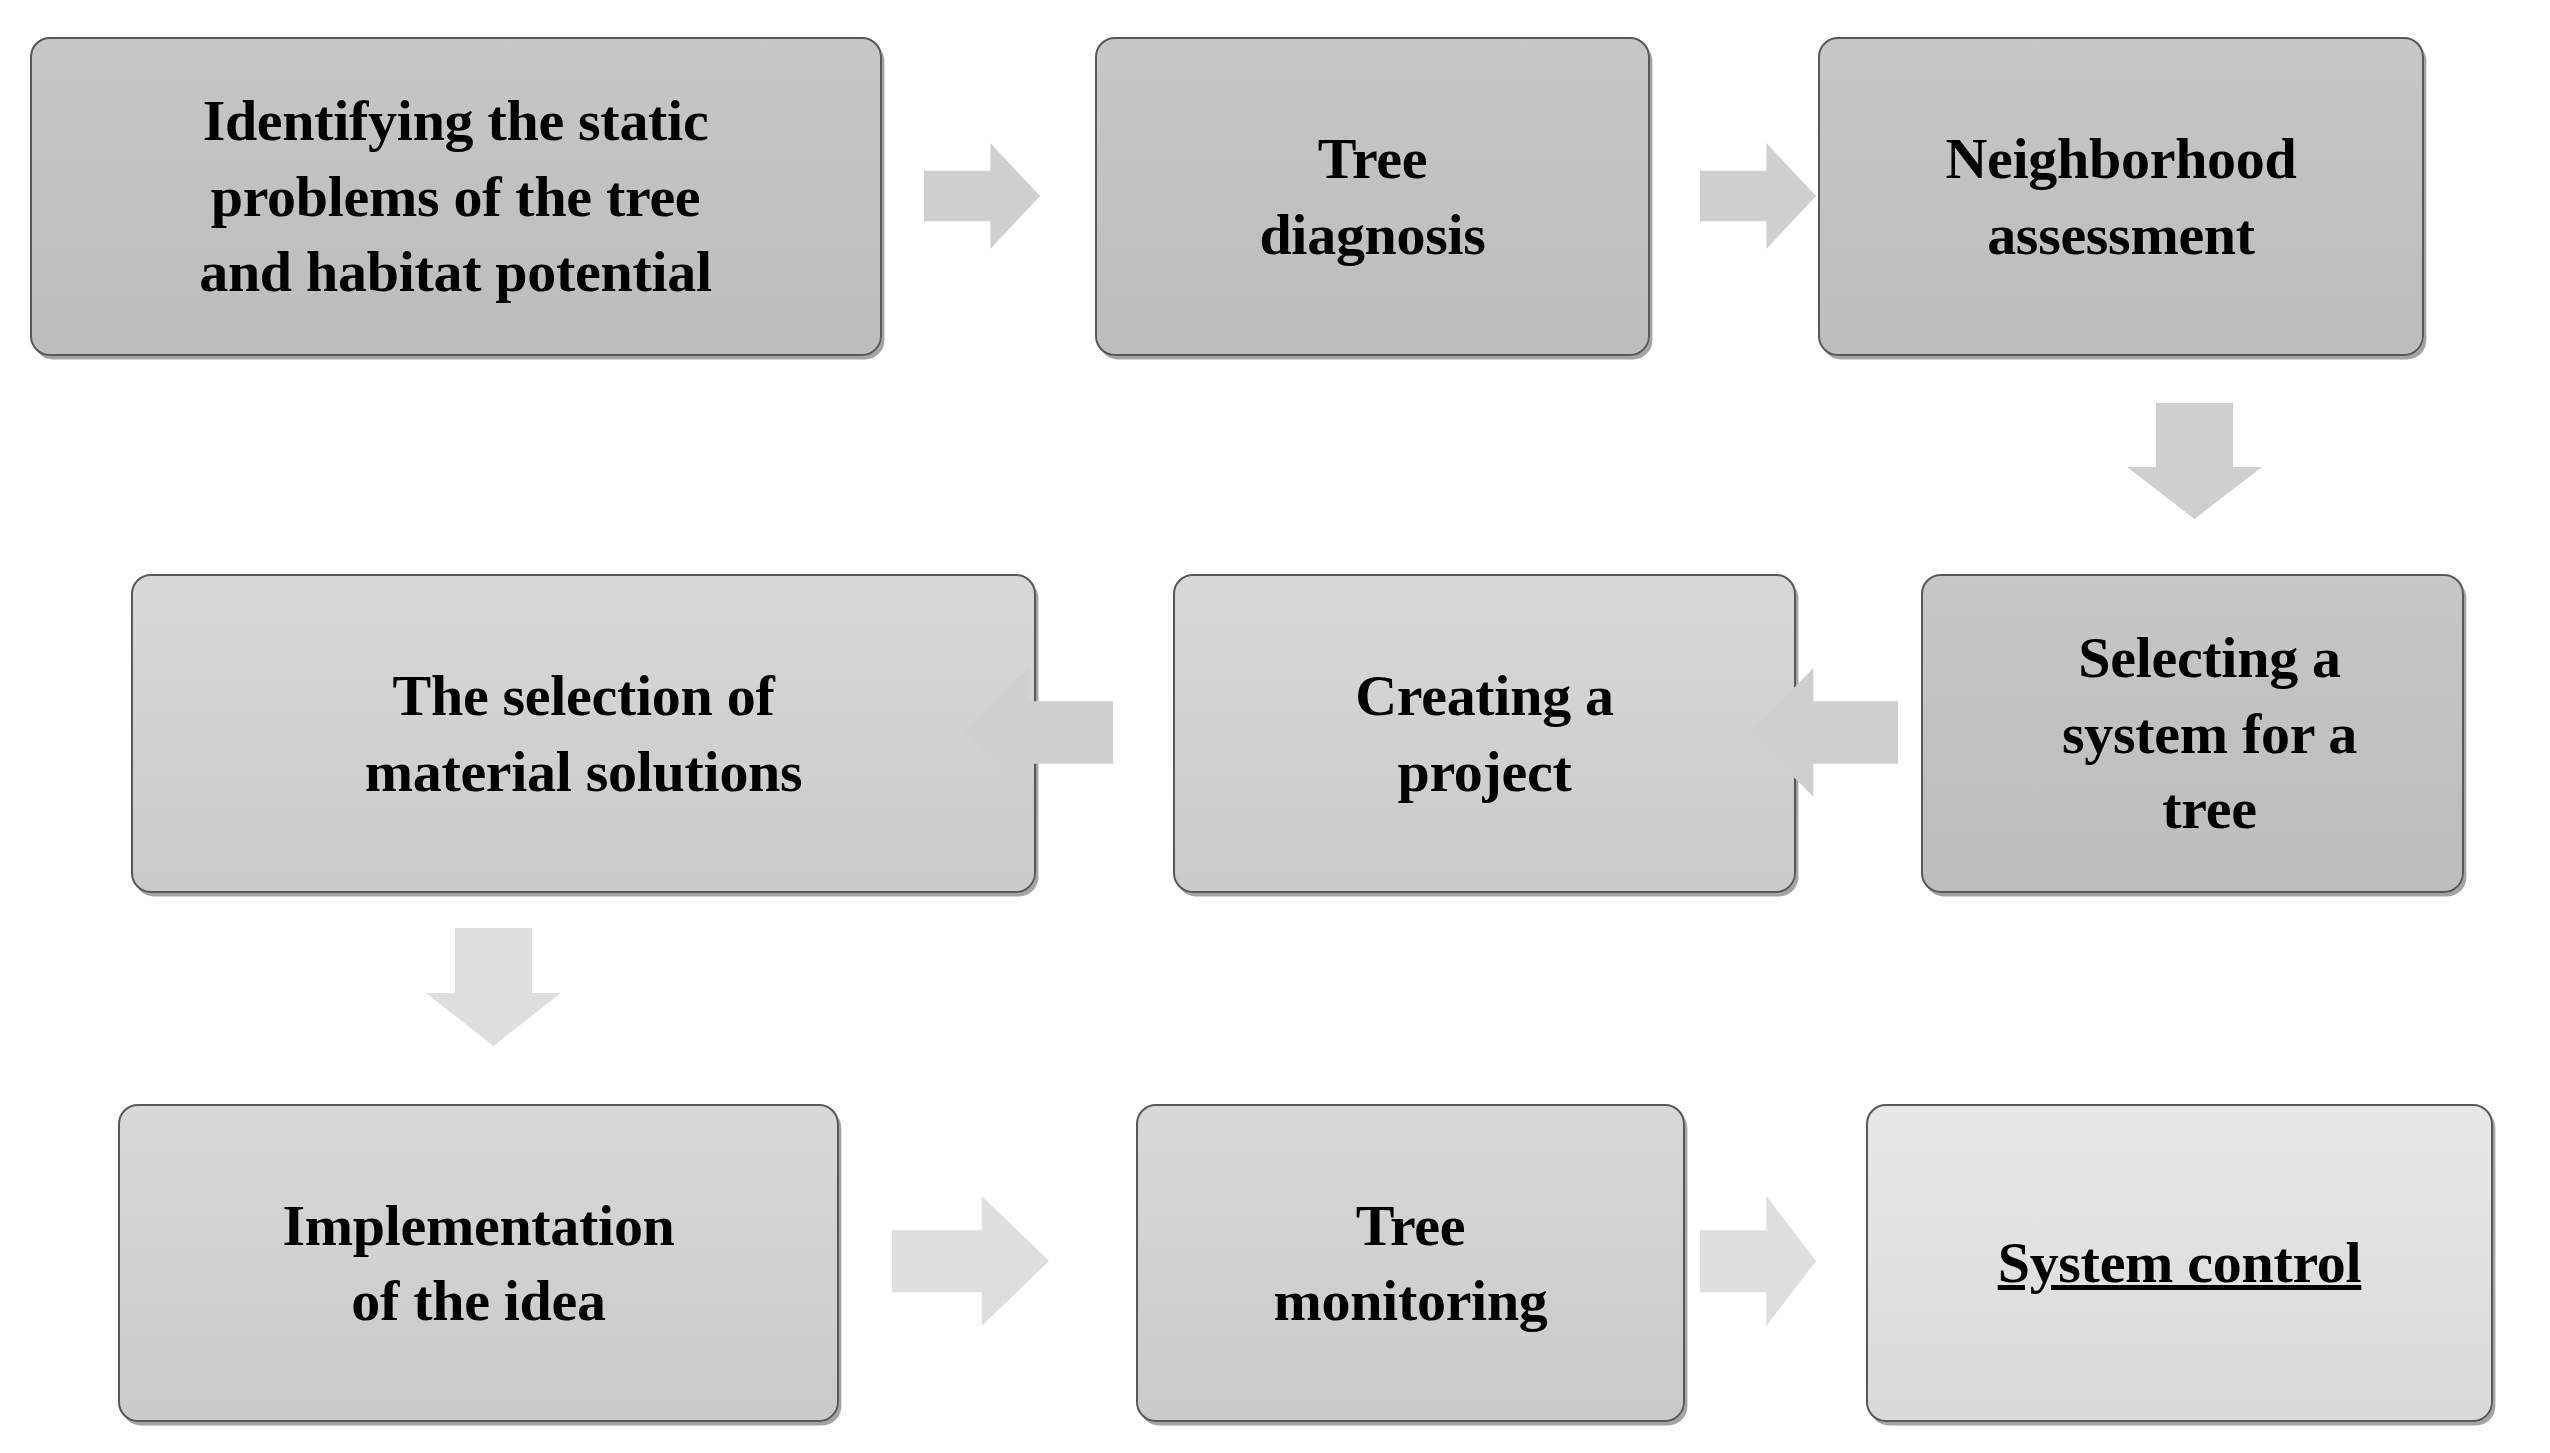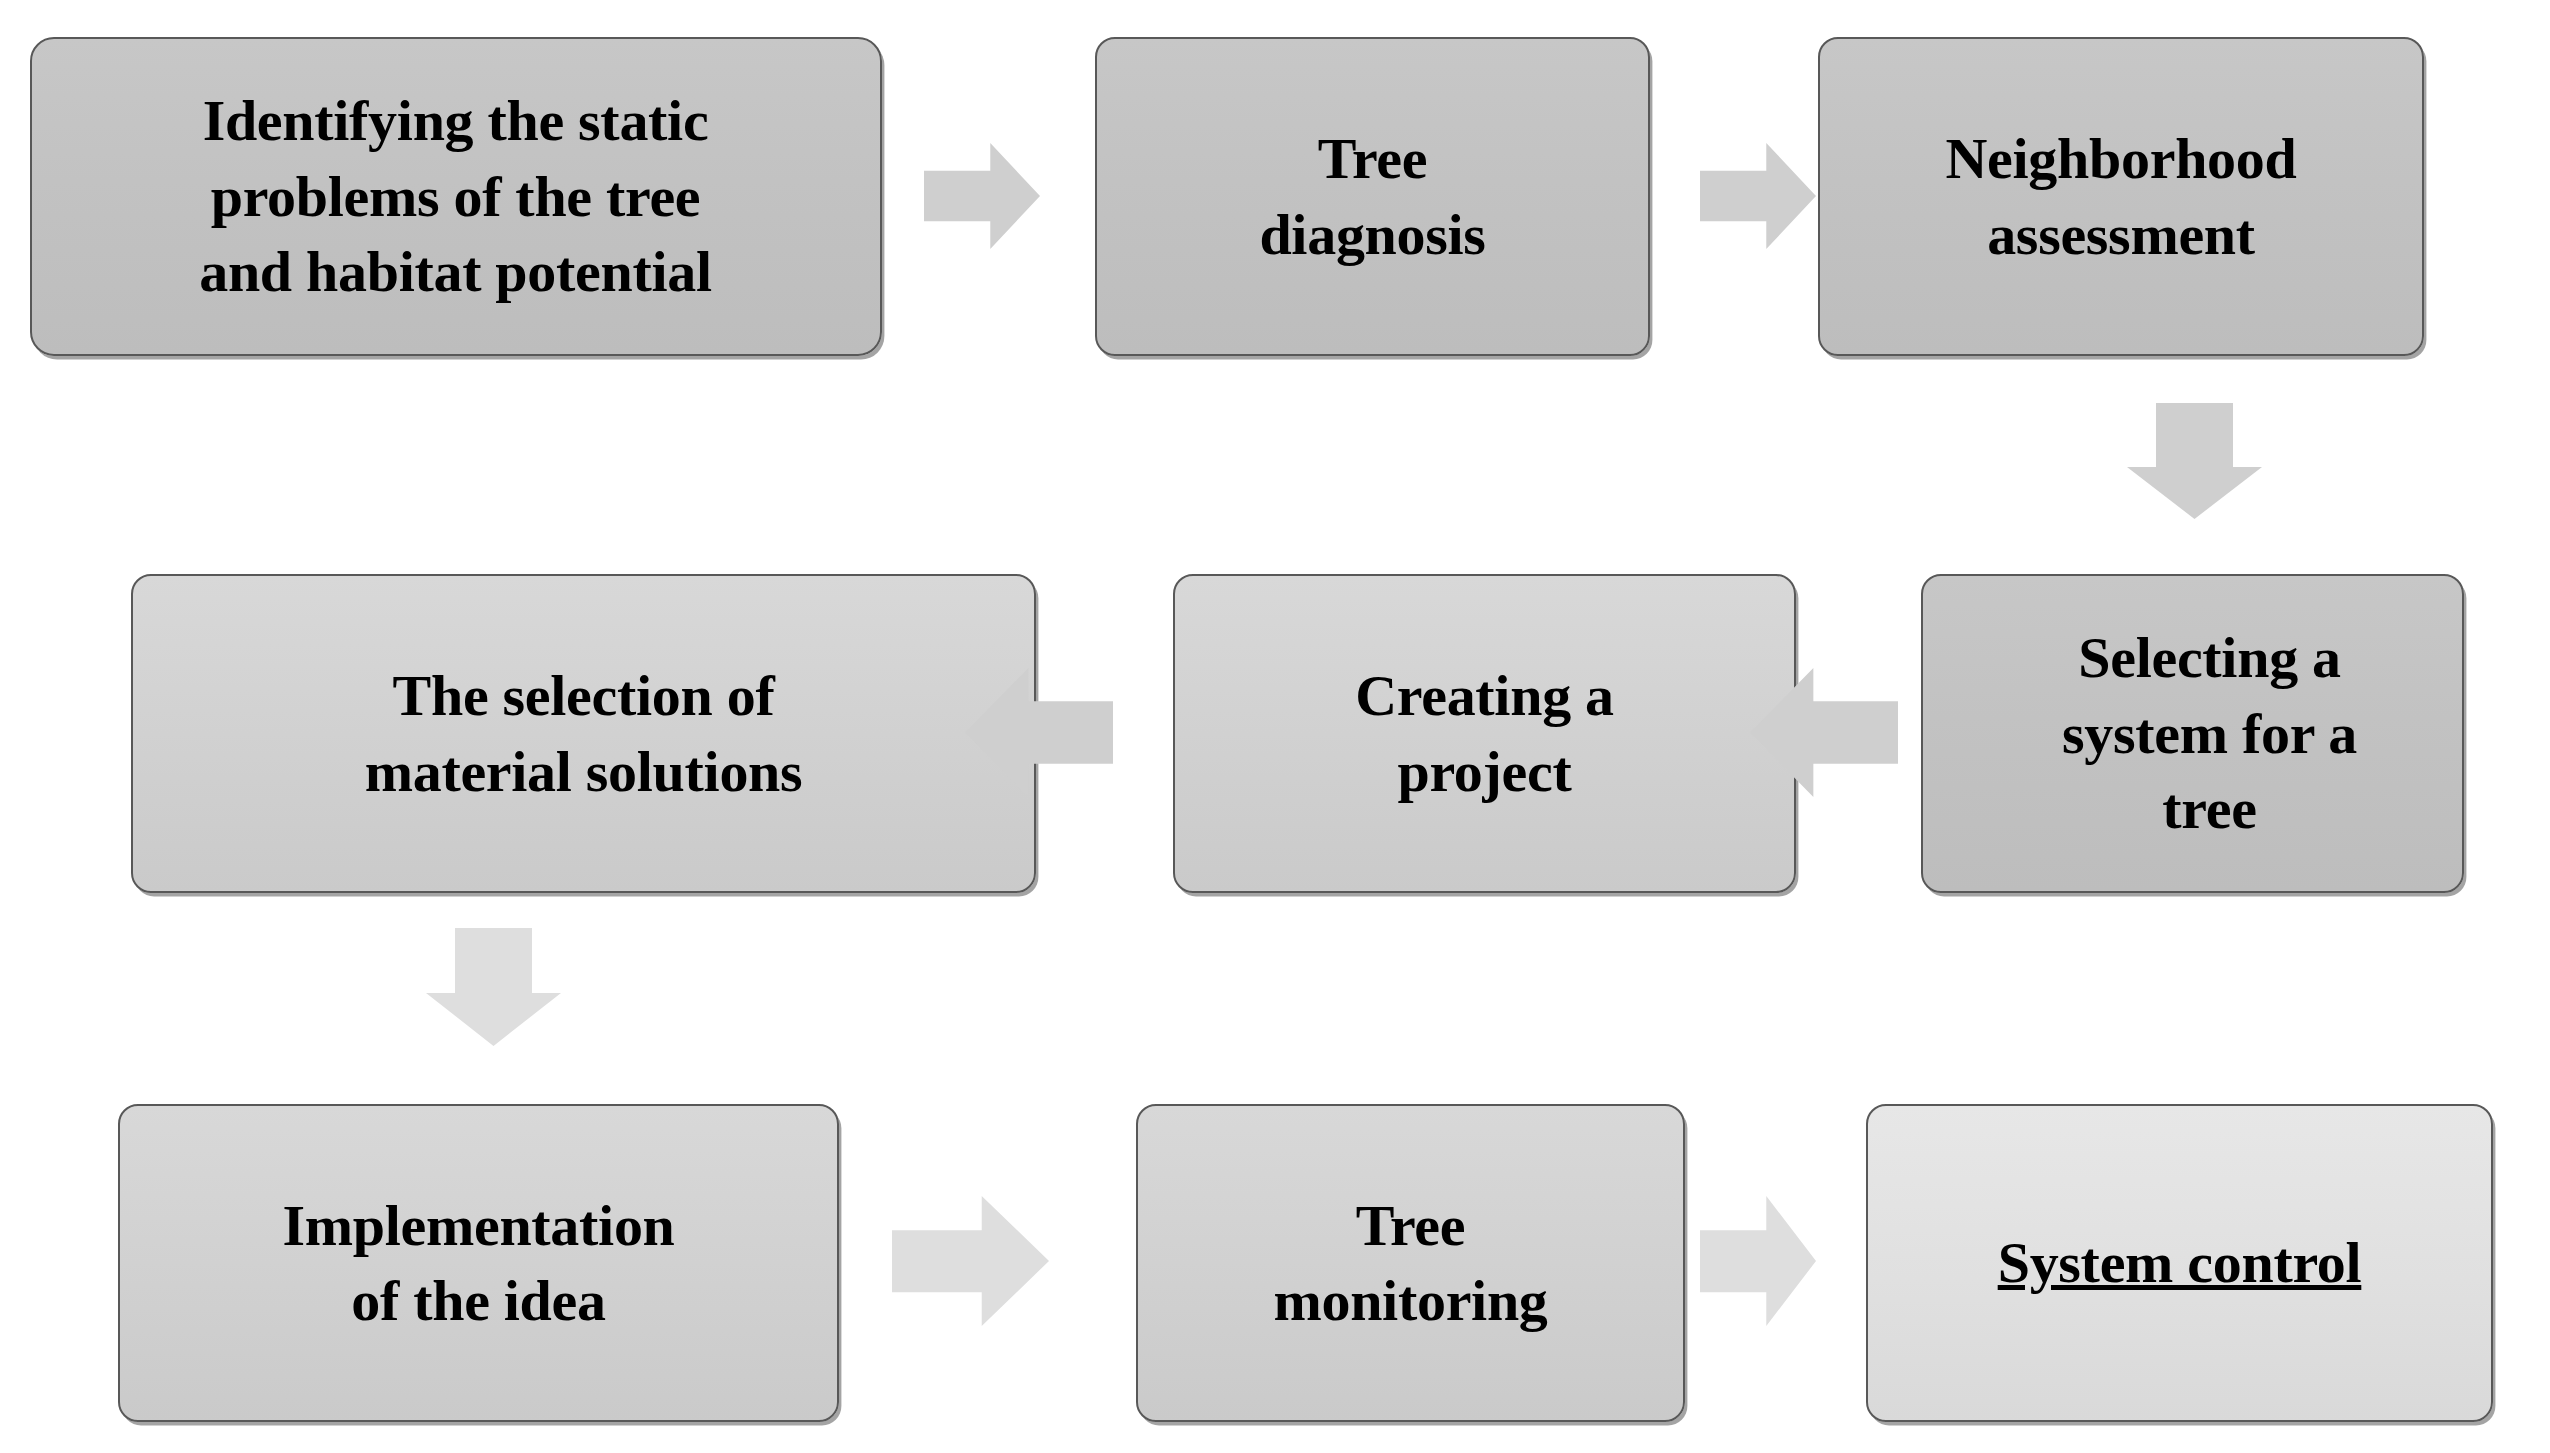--- a/index.html
+++ b/index.html
@@ -56,21 +56,21 @@
   .arrow svg { display: block; width: 100%; height: 100%; }
 
   
   .fs-big   { font-size: 58px; }
 </style>
 </head>
 <body>
 
 <div id="canvas">
 
-  <div class="node tone-dark fs-big" style="left:29.5px; top:37px; width:852px; height:319px;border-radius:24px;">
+  <div class="node tone-dark fs-big" style="left:29.5px; top:37px; width:852px; height:319px;">
     <span class="label">Identifying the static
 problems of the tree
 and habitat potential</span>
   </div>
 
   <div class="arrow" style="left:924px; top:143px; width:116px; height:106px;">
     <svg viewBox="0 0 196 180" preserveAspectRatio="none">
       <polygon points="0,47 112,47 112,0 196,90 112,180 112,133 0,133" fill="#cfcfcf"></polygon>
     </svg>
   </div>

